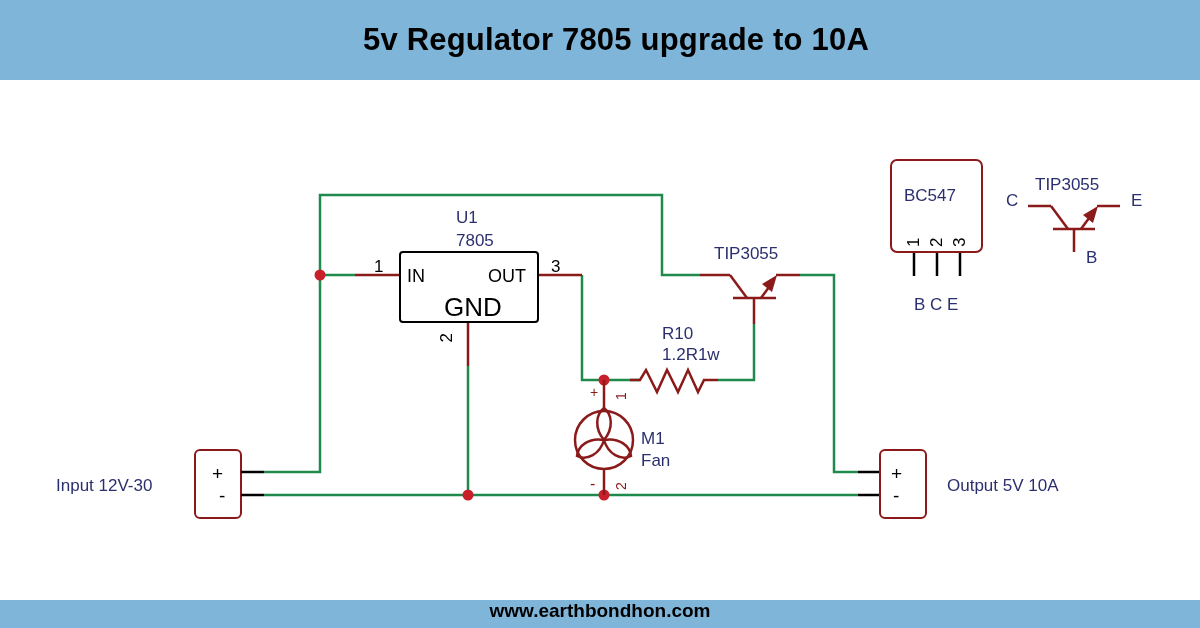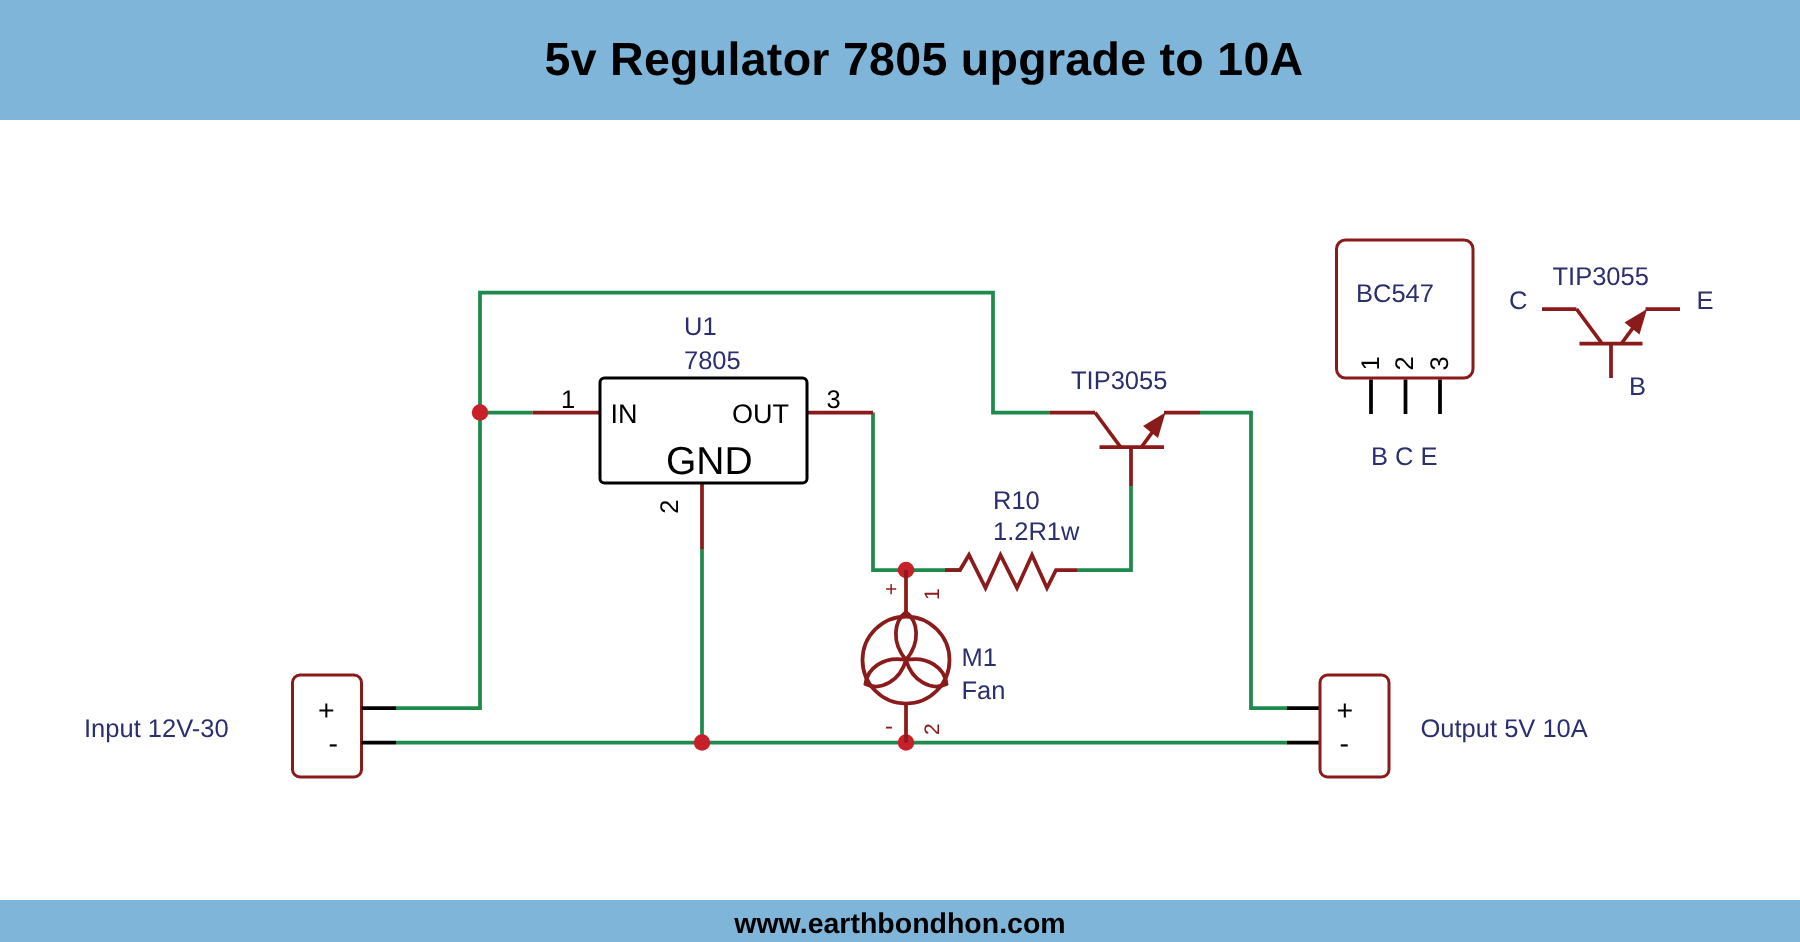--- a/index.html
+++ b/index.html
@@ -1,19 +1,19 @@
 <!DOCTYPE html>
 <html><head>
 <meta charset="utf-8">
 <style>
   html, body { margin: 0; padding: 0; background: #ffffff; }
   body { width: 1200px; height: 628px; position: relative; overflow: hidden; font-family: "Liberation Sans", sans-serif; }
   .header { position: absolute; left: 0; top: 0; width: 1200px; height: 80px; background: #7fb5d8; display: flex; align-items: center; justify-content: center; padding-left: 16px; }
   .header h1 { margin: 0; font-family: "Liberation Sans", sans-serif; font-weight: bold; font-size: 31px; color: #000; letter-spacing: 0.2px; }
-  .footer { position: absolute; left: 0; top: 600px; width: 1200px; height: 28px; background: #7fb5d8; display: flex; align-items: flex-end; justify-content: center; }
+  .footer { position: absolute; left: 0; top: 600px; width: 1200px; height: 28px; background: #7fb5d8; display: flex; align-items: flex-start; justify-content: center; }
   .footer span { font-family: "Liberation Sans", sans-serif; font-weight: bold; font-size: 19px; color: #000; }
   svg.schem { position: absolute; left: 0; top: 0; }
   .lbl { font-family: "Liberation Sans", sans-serif; fill: #2b2f6e; font-size: 17px; }
   .blk { font-family: "Liberation Sans", sans-serif; fill: #000; }
   .wire { stroke: #1f8a4c; stroke-width: 2.5; fill: none; }
   .comp { stroke: #8b1a1a; stroke-width: 2.5; fill: none; }
   .pin { stroke: #000; stroke-width: 2.5; fill: none; }
   .dot { fill: #c8202a; }
 </style>
 </head>

